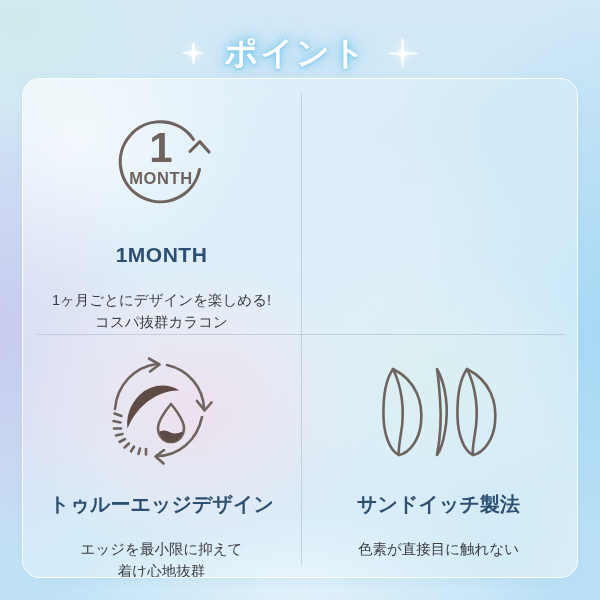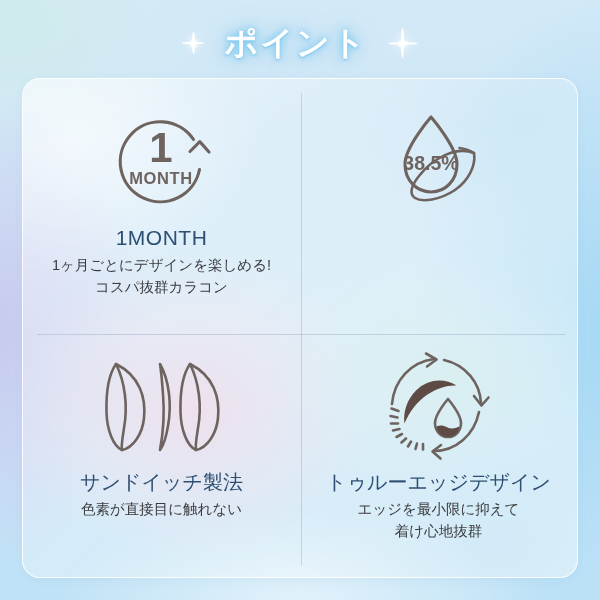--- a/index.html
+++ b/index.html
@@ -59,21 +59,21 @@
   
   .bg-bottomglow {
     background: radial-gradient(ellipse 330px 120px at 300px 600px,
                 rgba(255,255,255,0.55) 0%,
                 rgba(255,255,255,0.0) 75%);
   }
 
   
   .heading-row {
     position: absolute;
-    top: 14px;
+    top: 24px;
     left: 0;
     width: 600px;
     height: 58px;
     display: flex;
     align-items: center;
     justify-content: center;
     gap: 20px;
   }
   .heading-title {
     font-size: 33px;
@@ -223,29 +223,30 @@
     height: 128px;
     display: flex;
     align-items: center;
     justify-content: center;
   }
   .q1 .icon-box, .q2 .icon-box { margin-top: 18px; }
   .q3 .icon-box, .q4 .icon-box { margin-top: 14px; }
 
   .q-title {
     font-size: 21px;
-    font-weight: normal;
+    font-weight: bold;
     color: #2d4f72;
     line-height: 1.2;
     text-align: center;
     white-space: nowrap;
+    margin-top: 17px;
   }
   .q1 .q-title { letter-spacing: 0.5px; }
   .q-desc {
-    margin-top: 4px;
+    margin-top: 22px;
     font-size: 14.5px;
     line-height: 1.52;
     color: #3b3b3f;
     text-align: center;
     white-space: pre-line;
   }
   .q3 .q-title, .q4 .q-title { font-size: 20px; }
 
   svg { display: block; overflow: visible; }
   .stroke-ln {
@@ -315,59 +316,20 @@
             <text class="icon-text" x="53" y="55" font-size="42">1</text>
             <text class="icon-text" x="53" y="77" font-size="16.5" letter-spacing="0.6">MONTH</text>
           </svg>
         </div>
         <div class="q-title">1MONTH</div>
         <div class="q-desc">1ヶ月ごとにデザインを楽しめる!
 コスパ抜群カラコン</div>
       </div>
 
       <div class="quad q2">
-        <div class="icon-box">
-          <svg width="112" height="110" viewBox="0 0 112 110">
-
-            <path class="stroke-ln" d="M 48 11
-                     C 48 11 22 41 22 58
-                     C 22 74.5 33.6 86 48 86
-                     C 62.4 86 74 74.5 74 58
-                     C 74 41 48 11 48 11 Z"></path>
-
-            <path class="stroke-thin" d="M 91 47
-                     C 73 40 50 52 36 70
-                     C 28 80 26 88 32 92
-                     C 39 96.5 57 94 72 84
-                     C 86 74.5 93 59 91 47 Z"></path>
-
-            <path class="stroke-thin" d="M 91 47 C 86 44 81 42.5 76.5 42"></path>
-            <text class="icon-text" x="48" y="64" font-size="19.5">38.5%</text>
-          </svg>
-        </div>
-      </div>
-
-      <div class="quad q3">
-        <div class="icon-box">
-          <svg width="124" height="100" viewBox="0 0 124 100">
-
-            <path class="stroke-thin" d="M 16 8 C 40 20 46 42 44 62 C 42.5 78 33 92 22 94
-                     C 13 90 7 74 6.5 56 C 6 36 9 18 16 8 Z"></path>
-            <path class="stroke-thin" d="M 16 8 C 25 26 28 50 24 72 C 22.5 82 21 90 22 94"></path>
-
-            <path class="stroke-thin" d="M 60 8 C 69 24 72 48 68 70 C 66 82 63 90 60 94
-                     C 63 78 64.5 56 63 38 C 62 24 61 14 60 8 Z"></path>
-
-            <path class="stroke-thin" d="M 90 8 C 114 20 120 42 118 62 C 116.5 78 107 92 96 94
-                     C 87 90 81 74 80.5 56 C 80 36 83 18 90 8 Z"></path>
-            <path class="stroke-thin" d="M 90 8 C 99 26 102 50 98 72 C 96.5 82 95 90 96 94"></path>
-          </svg>
-        </div>
-        <div class="q-title">サンドイッチ製法</div>
-        <div class="q-desc">色素が直接目に触れない</div>
       </div>
 
       <div class="quad q4">
         <div class="icon-box">
           <svg width="122" height="112" viewBox="0 0 122 112">
 
             <path class="stroke-thin" d="M 14 54 C 16 30 33 12 56 9"></path>
             <path class="stroke-thin" d="M 48 3.5 L 58.5 9.5 L 49 16.5"></path>
 
             <path class="stroke-thin" d="M 66 10 C 88 15 102 33 103 53"></path>
@@ -404,15 +366,35 @@
                      C 72.5 78.8 76.5 79 81.4 76.5
                      C 80.9 82.6 76 87 70 87
                      C 64 87 59.2 82.6 58.6 76.5 Z"></path>
           </svg>
         </div>
         <div class="q-title">トゥルーエッジデザイン</div>
         <div class="q-desc">エッジを最小限に抑えて
 着け心地抜群</div>
       </div>
 
+      <div class="quad q3">
+        <div class="icon-box">
+          <svg width="124" height="100" viewBox="0 0 124 100">
+
+            <path class="stroke-thin" d="M 16 8 C 40 20 46 42 44 62 C 42.5 78 33 92 22 94
+                     C 13 90 7 74 6.5 56 C 6 36 9 18 16 8 Z"></path>
+            <path class="stroke-thin" d="M 16 8 C 25 26 28 50 24 72 C 22.5 82 21 90 22 94"></path>
+
+            <path class="stroke-thin" d="M 60 8 C 69 24 72 48 68 70 C 66 82 63 90 60 94
+                     C 63 78 64.5 56 63 38 C 62 24 61 14 60 8 Z"></path>
+
+            <path class="stroke-thin" d="M 90 8 C 114 20 120 42 118 62 C 116.5 78 107 92 96 94
+                     C 87 90 81 74 80.5 56 C 80 36 83 18 90 8 Z"></path>
+            <path class="stroke-thin" d="M 90 8 C 99 26 102 50 98 72 C 96.5 82 95 90 96 94"></path>
+          </svg>
+        </div>
+        <div class="q-title">サンドイッチ製法</div>
+        <div class="q-desc">色素が直接目に触れない</div>
+      </div>
+
     </div>
   </div>
 </div>
 
 </body></html>

